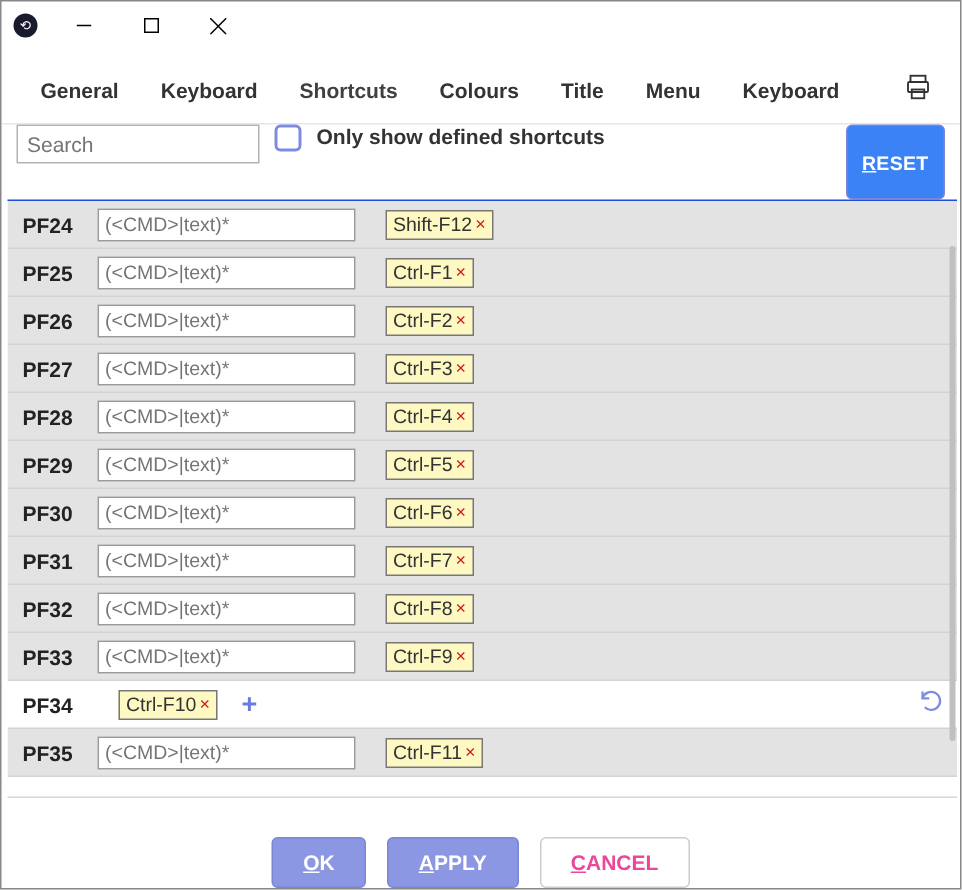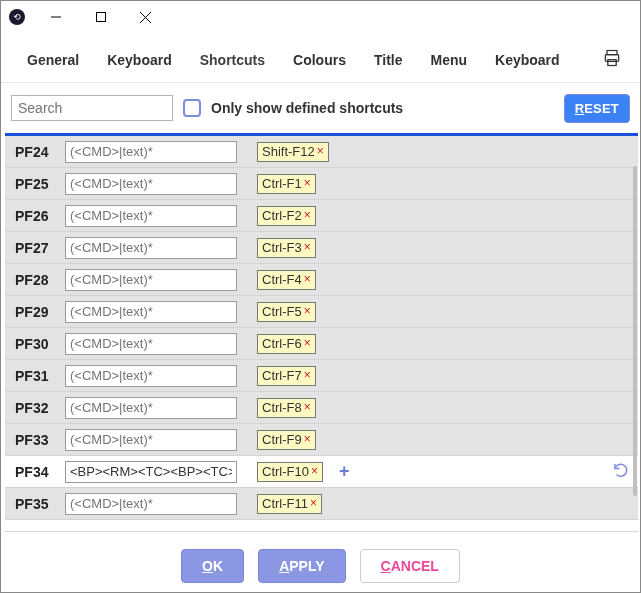--- a/index.html
+++ b/index.html
@@ -14,44 +14,44 @@
 
 
 .tabs { height: 46px; display: flex; align-items: center; border-bottom: 1px solid #e6e6e6; padding: 0 12px; margin-top: 4px; }
 .tab { font-size: 14px; font-weight: 600; color: #333; padding: 10px 14px; cursor: pointer; }
 .tab.active { color: #404040; }
 .tab.spacer { flex: 1; padding: 0; }
 .tab.printer { padding: 10px 6px; }
 .tab.printer svg { width: 20px; height: 20px; stroke: #333; stroke-width: 1.5; fill: none; }
 
 
-.filterbar { height: 50px; display: flex; align-items: center; padding: 0 10px; gap: 10px; }
+.filterbar { height: 50px; display: flex; padding: 0 10px; gap: 10px; }
 .search { border: 1px solid #b3b3b3; font-size: 14px; padding: 4px 6px; width: 162px; height: 26px; color: #888; }
 .chk { width: 18px; height: 18px; border: 2px solid #7e8ce0; border-radius: 4px; flex: 0 0 auto; }
 .chklabel { font-size: 14px; font-weight: 600; color: #333; }
 .spacer-flex { flex: 1; }
 .reset { background: #3b82f6; color: #fff; border: 1px solid #7a86d6; border-radius: 4px; font-size: 13px; font-weight: 600; padding: 6px 10px; letter-spacing: 0.2px; }
 .reset .ul { text-decoration: underline; }
 
 
-.rows { flex: 1; overflow: hidden; border-top: 3px solid #1d4ed8; border-bottom: 1px solid #d6d6d6; margin: 0 2px 8px 4px; }
+.rows { flex: 1; overflow: hidden; border-top: 1px solid #1d4ed8; border-bottom: 1px solid #d6d6d6; margin: 0 2px 8px 4px; }
 .row { height: 32px; display: flex; align-items: center; background: #e3e3e3; border-bottom: 1px solid #d3d3d3; padding: 0 8px 0 10px; gap: 6px; }
 .row.active { background: #fff; }
 .row .key { width: 44px; font-size: 14px; font-weight: 700; color: #222; }
 .row .cmd { width: 172px; height: 22px; border: 1px solid #999; background: #fff; font-size: 13px; padding: 1px 4px; color: #333; }
 .row .cmd.ph { color: #888; }
 .row .gap1 { width: 8px; }
 .row .short { border: 1px solid #777; background: #fef9c3; font-size: 13px; padding: 0 4px 1px 4px; color: #333; display: inline-flex; align-items: center; height: 20px; text-align: center; }
 .row .short .x { color: #d02020; font-size: 12px; margin-left: 2px; cursor: pointer; }
 .row .plus { color: #6b7be0; font-size: 18px; font-weight: 700; margin-left: 10px; cursor: pointer; }
 .row .flex { flex: 1; }
 .row .undo svg { width: 18px; height: 18px; stroke: #7e8ce0; stroke-width: 2; fill: none; }
 
 
-.footer { height: 52px; display: flex; align-items: center; justify-content: center; gap: 14px; }
+.footer { height: 52px; display: flex; align-items: flex-end; justify-content: center; gap: 14px; }
 .btn { font-size: 14px; font-weight: 600; padding: 8px 20px; border-radius: 4px; border: 1px solid #ccc; background: #fff; color: #ec4899; cursor: pointer; }
 .btn.primary { background: #8b97e3; border-color: #7a86d6; color: #fff; }
 .btn .ul { text-decoration: underline; }
 
 
 .rows { position: relative; }
 .sb { position: absolute; right: 1px; top: 30px; width: 4px; height: 330px; background: #c0c0c0; border-radius: 2px; }
 </style>
 </head>
 <body>
@@ -189,21 +189,20 @@
       <div class="key">PF33</div>
       <input class="cmd ph" placeholder="(&lt;CMD&gt;|text)*" style="">
       <div class="gap1"></div>
       <div class="short">
         <span>Ctrl-F9</span>
         <span class="x">×</span>
       </div>
     </div>
     <div class="row active">
       <div class="key">PF34</div>
-      <input class="cmd" placeholder="(&lt;CMD&gt;|text)*" value="&lt;BP&gt;&lt;RM&gt;&lt;TC&gt;&lt;BP&gt;&lt;TC&gt;" style="">
       <div class="gap1"></div>
       <div class="short">
         <span>Ctrl-F10</span>
         <span class="x">×</span>
       </div>
       <div class="plus">+</div>
       <div class="flex"></div>
       <div class="undo"><svg viewBox="0 0 24 24">
           <path d="M4 10 A8 8 0 1 1 6 18"></path>
           <polyline points="4,4 4,10 10,10"></polyline>

